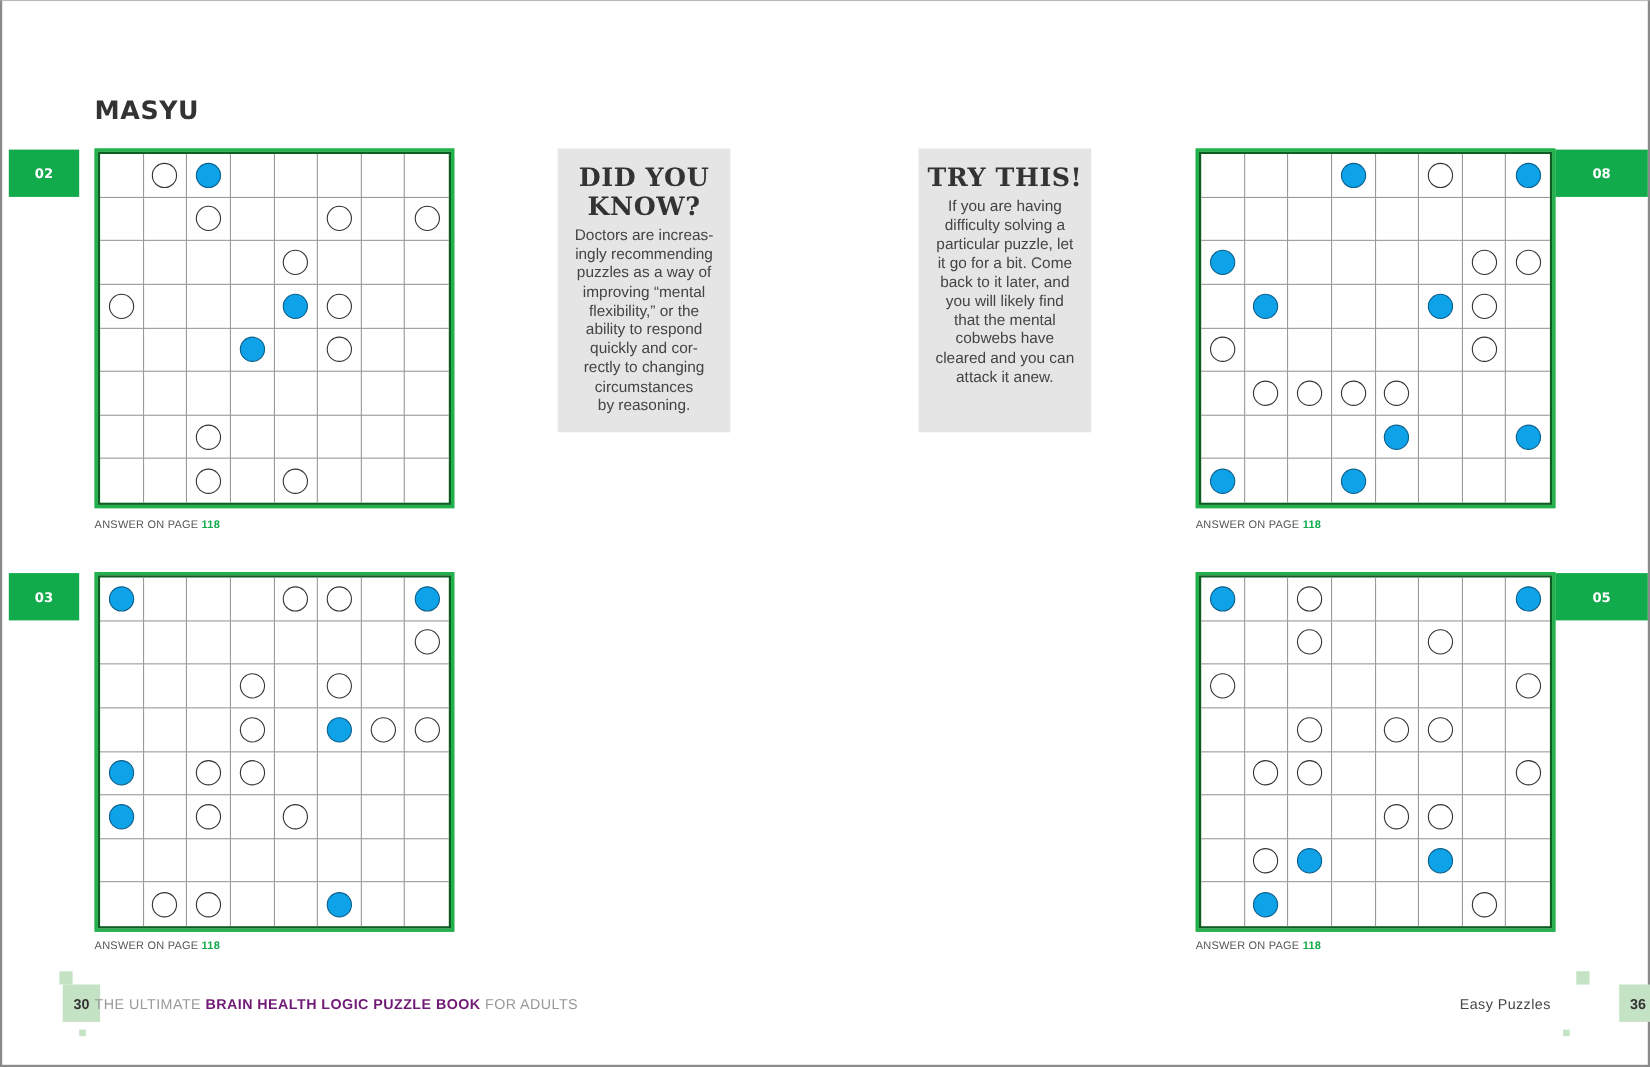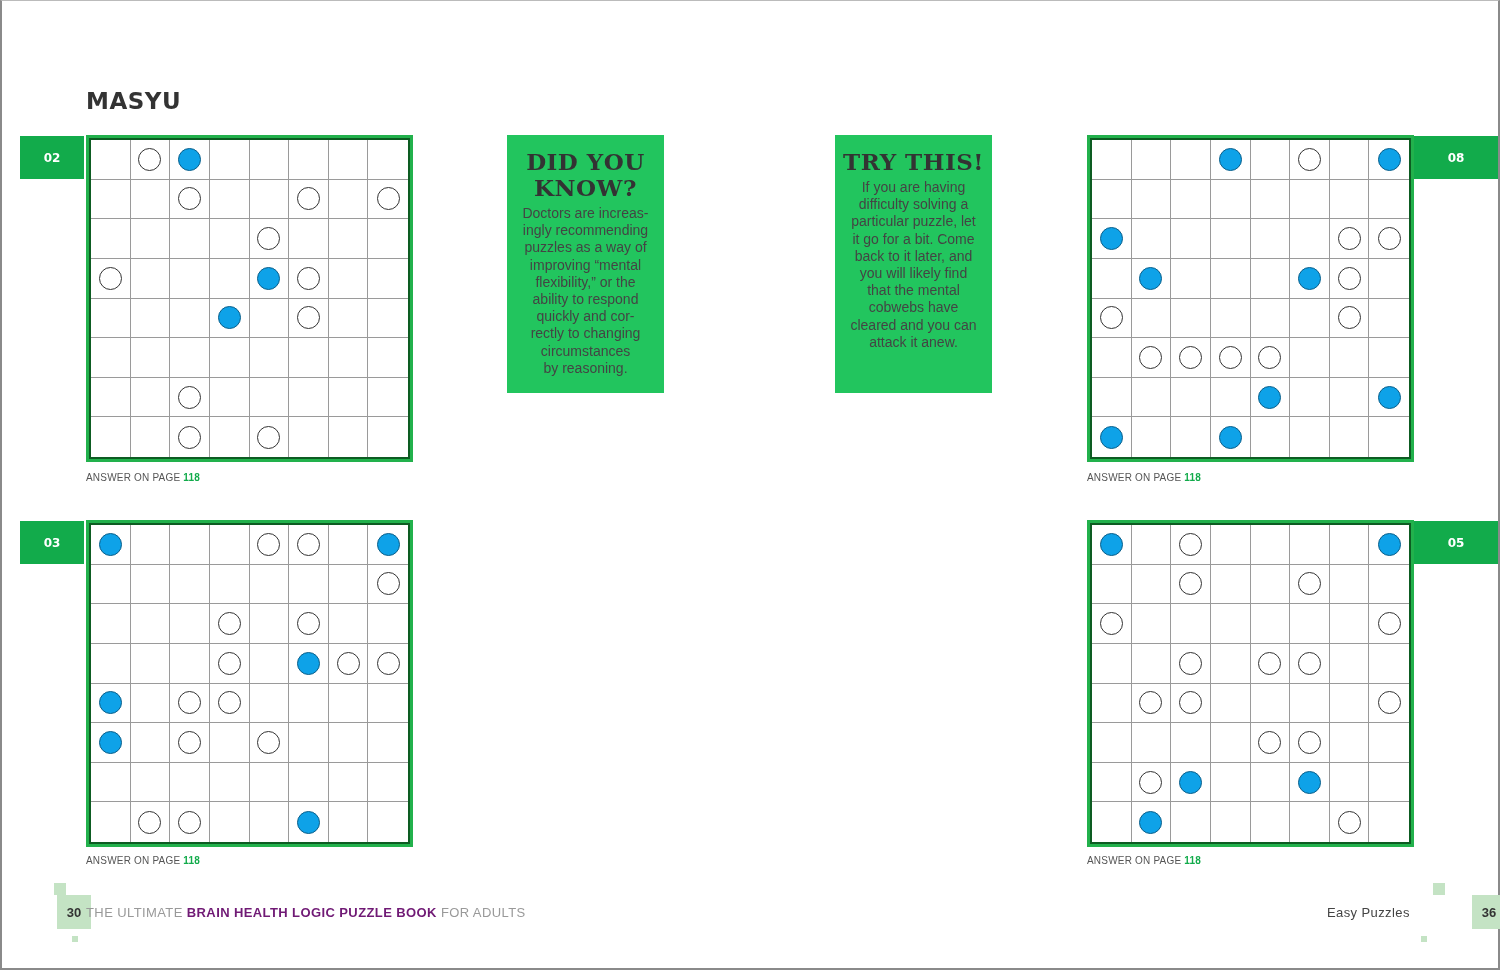--- a/index.html
+++ b/index.html
@@ -2,36 +2,36 @@
 <html><head>
 <meta charset="utf-8">
 <style>
   * { box-sizing: border-box; margin: 0; padding: 0; }
   html, body { width: 1500px; height: 970px; background: #ffffff; overflow: hidden; }
   body { position: relative; font-family: "Liberation Sans", sans-serif; color: #3a3a3a; }
   .frame { position: absolute; left: 0; top: 0; width: 1500px; height: 970px; border: 2px solid #8a8a8a; border-top: 1px solid #bbb; pointer-events: none; }
   .title { position: absolute; left: 86px; top: 88px; font-size: 23px; font-weight: 700; letter-spacing: 0.5px; color: #333; font-family: "DejaVu Sans", sans-serif; }
 
   .tab { position: absolute; height: 43px; background: #12ab4b; color: #fff; font-weight: 700; font-size: 12px; display: flex; align-items: center; justify-content: center; font-family: "DejaVu Sans", sans-serif; }
-  .tab.left { left: 20px; width: 64px; }
+  .tab.left { left: 8px; width: 64px; }
   .tab.right { left: 1414px; width: 84px; }
 
   .grid-wrap { position: absolute; width: 327px; height: 327px; border: 2px solid #22b14c; background: #22b14c; padding: 1px; }
   .grid-inner { width: 100%; height: 100%; border: 2px solid #0d5c22; background: #fff; display: grid; grid-template-columns: repeat(8, 1fr); grid-template-rows: repeat(8, 1fr); }
   .cell { border-right: 1px solid #9a9a9a; border-bottom: 1px solid #9a9a9a; display: flex; align-items: center; justify-content: center; }
   .cell.c7 { border-right: none; }
   .cell.r7 { border-bottom: none; }
   .pearl { width: 23px; height: 23px; border-radius: 50%; }
   .pearl.b { background: #0ea2e8; border: 1px solid #0b5f8a; }
   .pearl.w { background: #fff; border: 1px solid #333; }
 
   .answer { position: absolute; font-size: 10px; color: #555; letter-spacing: 0.2px; text-align: right; }
   .answer .pg { color: #12ab4b; font-weight: 700; }
 
-  .callout { position: absolute; top: 135px; width: 157px; height: 258px; background: #22c55e; text-align: center; padding-top: 14px; }
+  .callout { position: absolute; top: 135px; width: 157px; height: 258px; background: #e5e5e5; text-align: center; padding-top: 14px; }
   .callout h2 { font-family: "DejaVu Serif", serif; font-weight: 900; font-size: 23px; line-height: 26px; color: #333; letter-spacing: 0.5px; }
   .callout p { font-size: 14px; line-height: 17.2px; color: #444; margin-top: 4px; padding: 0 8px; white-space: pre-line; }
 
   .footer-num { position: absolute; width: 34px; height: 34px; background: #c4e3c4; font-size: 13px; font-weight: 700; color: #333; display: flex; align-items: center; justify-content: center; margin-left: 32px; }
   .sq { position: absolute; background: #c4e3c4; }
   .footer-text { position: absolute; top: 905px; font-size: 13px; letter-spacing: 0.4px; color: #999; }
   .footer-text b { color: #701a75; }
   .footer-right { position: absolute; top: 905px; left: 1327px; font-size: 13px; color: #444; letter-spacing: 0.4px; }
 </style>
 </head>

